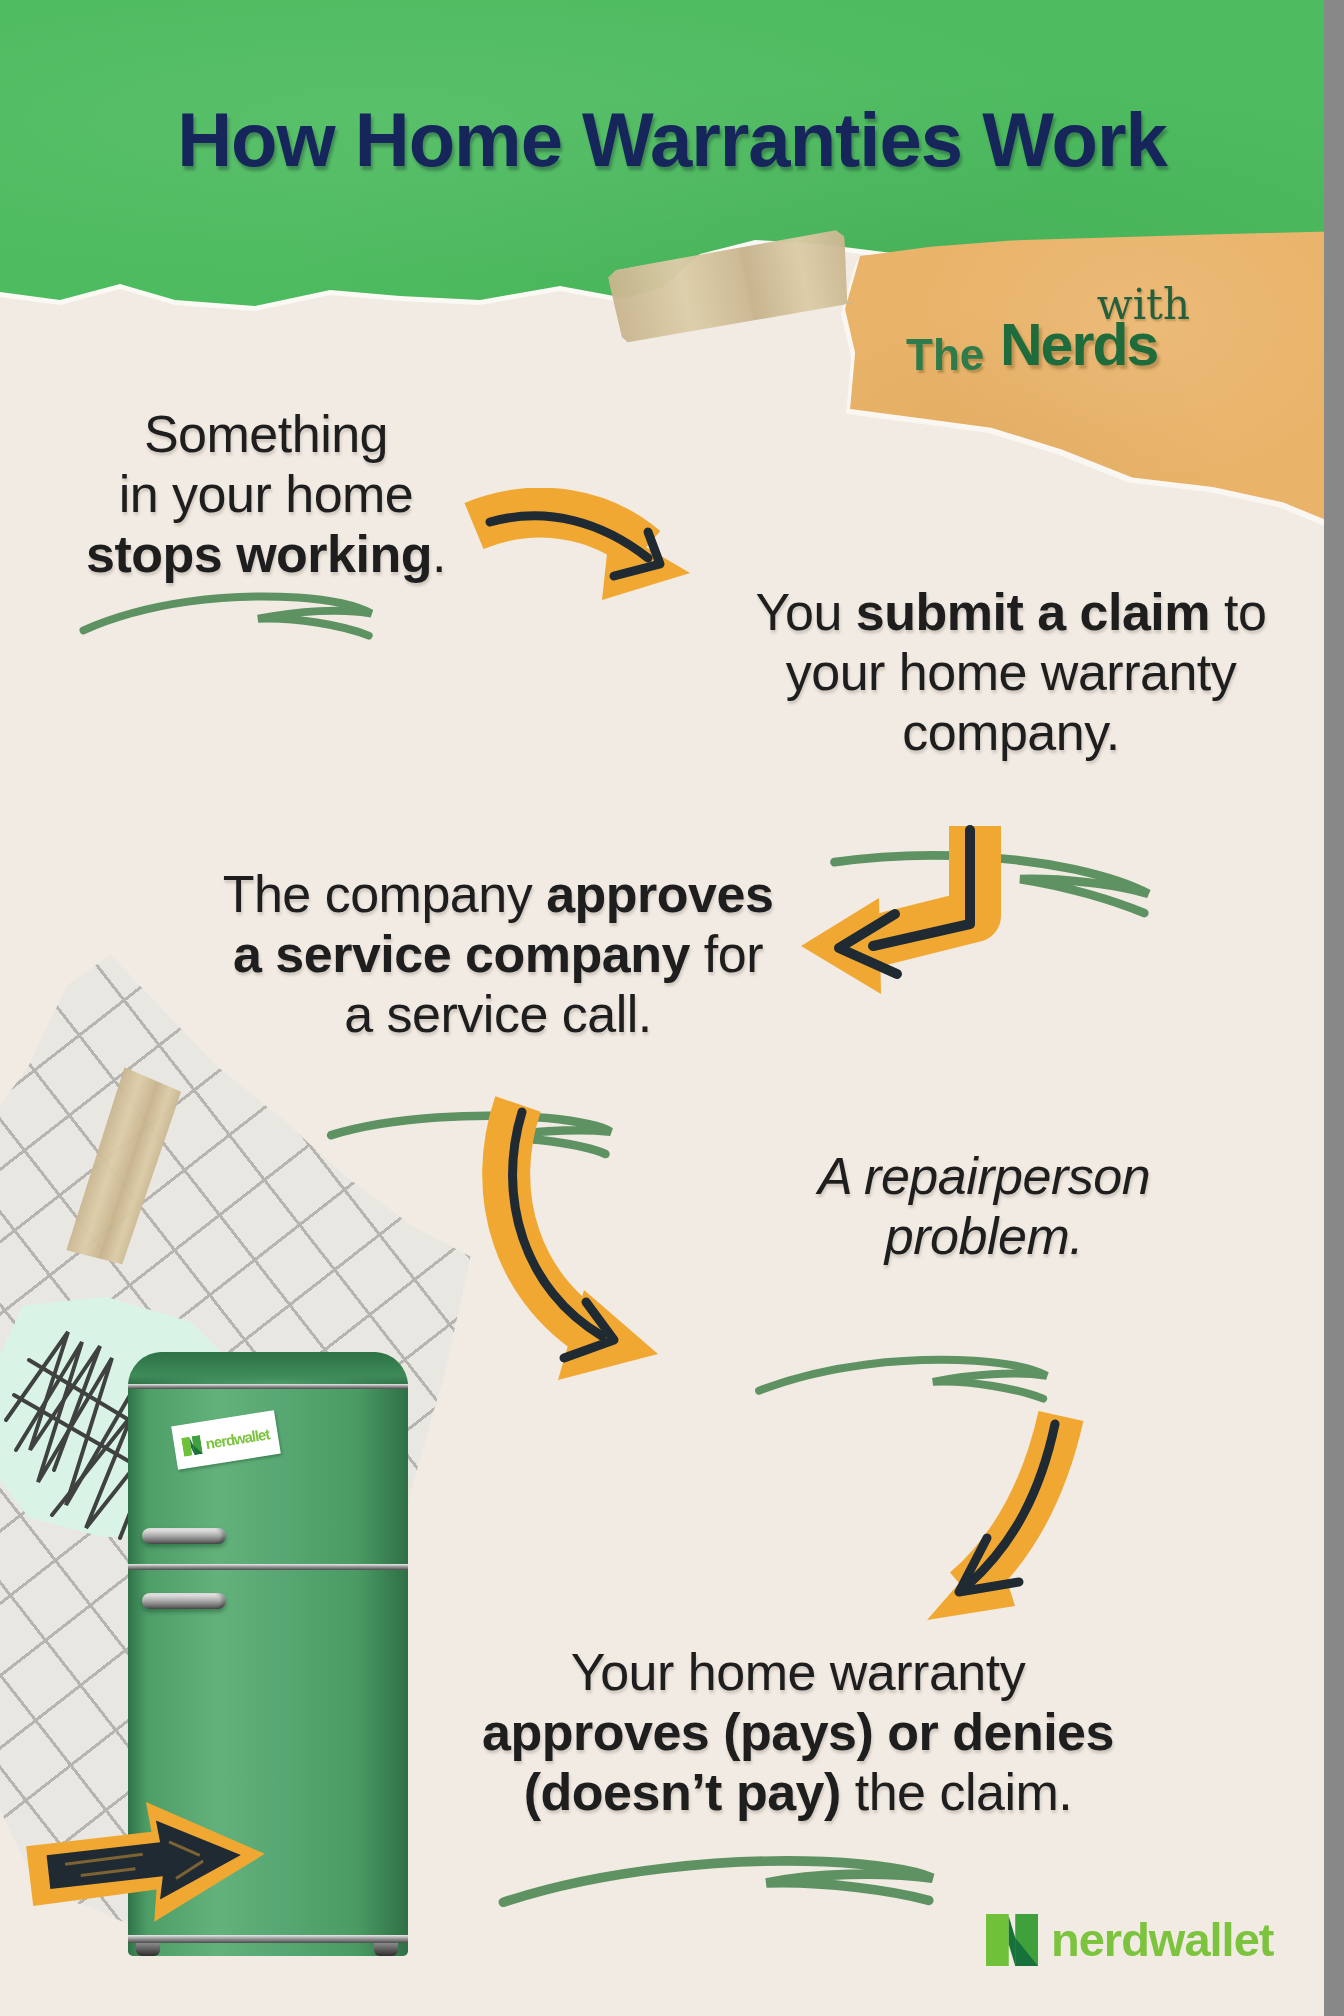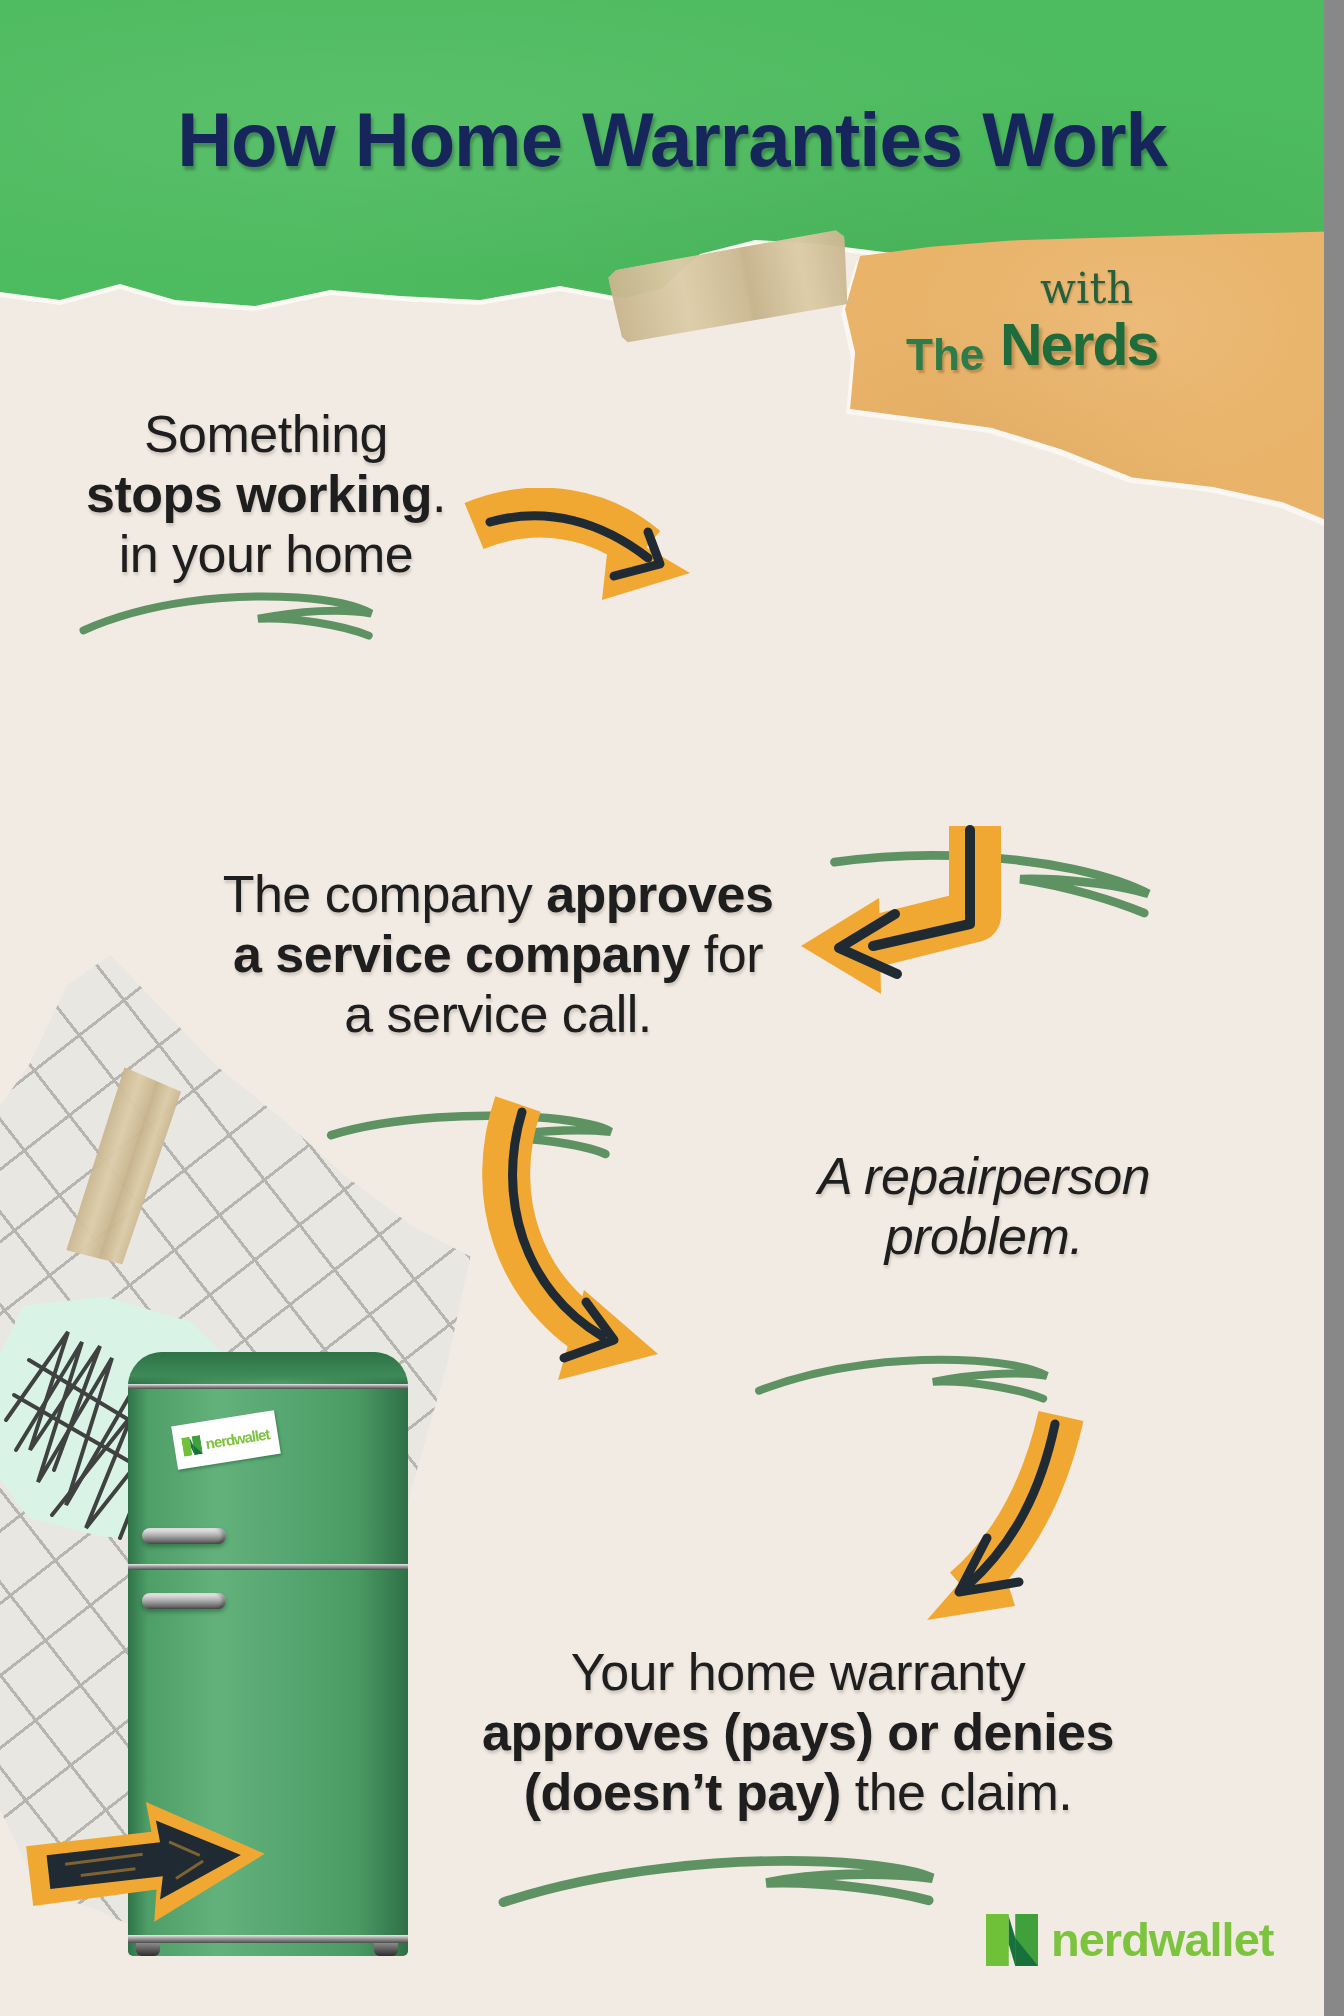--- a/index.html
+++ b/index.html
@@ -32,21 +32,21 @@
     text-shadow:2px 4px 3px rgba(10,20,40,.30);}
   .orange-wrap{position:absolute;left:840px;top:228px;width:504px;height:312px;z-index:4;
     filter:drop-shadow(-4px 5px 0 rgba(250,247,241,.95));}
   .orange-paper{width:100%;height:100%;
     background:
       radial-gradient(ellipse at 60% 30%, rgba(255,255,255,.10), transparent 55%),
       radial-gradient(ellipse at 30% 80%, rgba(120,70,0,.06), transparent 50%),
       var(--orange-paper);
     clip-path:polygon(4% 9%,18% 6%,34% 4%,55% 3%,75% 2%,100% 1%,100% 96%,
       88% 88%,74% 83%,58% 80%,44% 71%,30% 64%,16% 61%,2% 58%,3% 40%,1% 26%);}
-  .with-label{position:absolute;left:1040px;top:264px;width:150px;z-index:5;text-align:left;
+  .with-label{position:absolute;left:1040px;top:280px;width:150px;z-index:5;text-align:right;
     font-family:"DejaVu Serif",serif;font-size:42px;color:var(--with-green);
     text-shadow:1px 2px 2px rgba(80,50,0,.25);}
   .the-label{position:absolute;left:906px;top:330px;z-index:5;
     font-size:44px;font-weight:700;color:var(--the-green);
     text-shadow:2px 3px 2px rgba(80,50,0,.28);}
   .nerds-label{position:absolute;left:1000px;top:316px;z-index:5;
     font-size:59px;line-height:1;font-weight:700;letter-spacing:-2px;color:var(--nerds-green);
     text-shadow:3px 4px 3px rgba(80,50,0,.28);}
   
   .tape{position:absolute;background:
@@ -145,22 +145,27 @@
   <div class="orange-wrap">
     <div class="orange-paper"></div>
   </div>
   <div class="with-label">with</div>
   <div class="the-label">The</div>
   <div class="nerds-label">Nerds</div>
   <div class="tape tape-top"></div>
 
   <div class="step" id="step-0">
       <div><span>Something</span></div>
+      <div><span>in your home</span></div>
       <div><span class="b">stops working</span><span>.</span></div>
-      <div><span>in your home</span></div>
+    </div>
+  <div class="step" id="step-1">
+      <div><span>You </span><span class="b">submit a claim</span><span> to</span></div>
+      <div><span>your home warranty</span></div>
+      <div><span>company.</span></div>
     </div>
   <div class="step" id="step-2">
       <div><span>The company </span><span class="b">approves</span></div>
       <div><span class="b">a service company</span><span> for</span></div>
       <div><span>a service call.</span></div>
     </div>
   <div class="step" id="step-3">
       <div><span>A repairperson</span></div>
       <div><span>problem.</span></div>
     </div>

